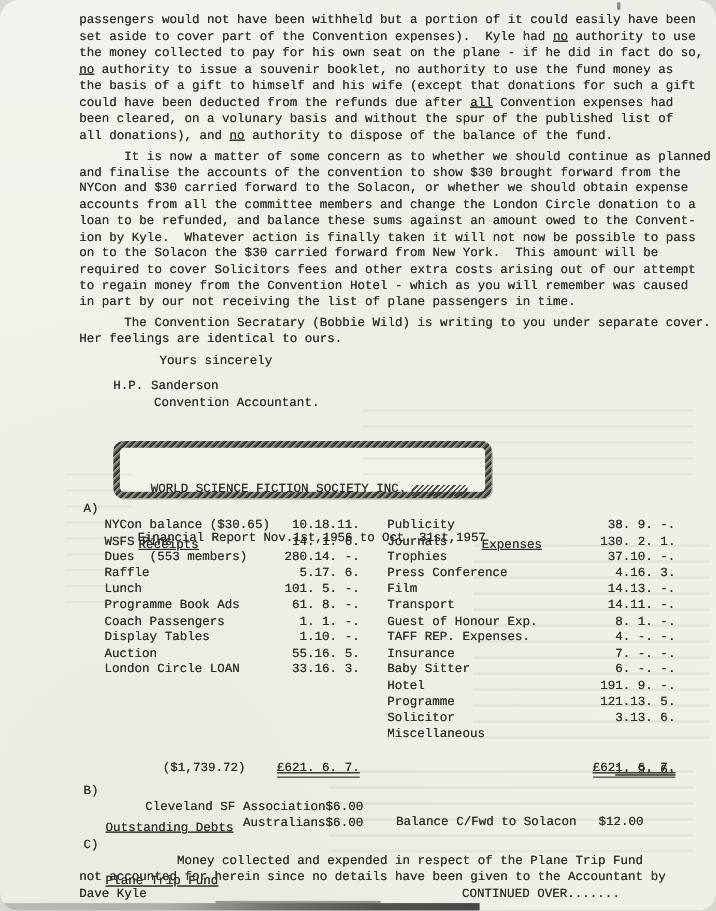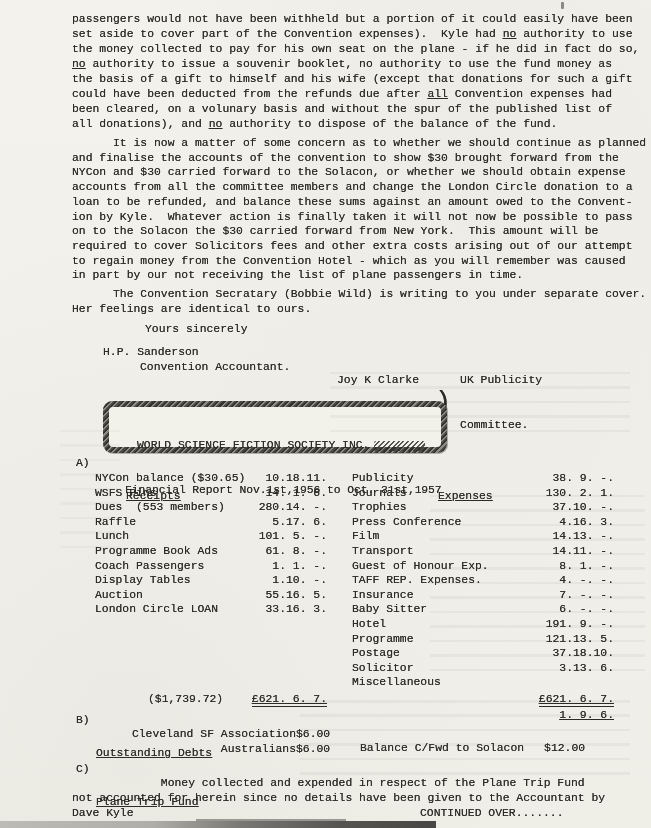--- a/index.html
+++ b/index.html
@@ -5,20 +5,21 @@
   html,body{margin:0;padding:0;background:#d8d6d0;}
   .page{
     position:relative;width:651px;height:828px;overflow:hidden;
     background:
       radial-gradient(ellipse at 75% 15%, rgba(140,138,130,0.06), transparent 55%),
       radial-gradient(ellipse at 20% 90%, rgba(140,138,130,0.05), transparent 50%),
       linear-gradient(#f3f2ec,#efeee7);
     font-family:"Liberation Mono","DejaVu Sans Mono",monospace;
     font-size:11.4px;line-height:15px;color:#2d2b27;
     text-shadow:0 0 0.5px rgba(45,43,39,0.8);
+    border-radius:17px;
   }
   .abs{position:absolute;white-space:pre;margin:0;font:inherit;}
   .u{text-decoration:underline;margin-top:33px;}
   .dd{text-decoration:underline;border-bottom:1.1px solid #2d2b27;padding-bottom:0.5px;}
 
   
   .para1{left:72px;top:12px;}
   .para2{left:72px;top:136px;line-height:14.7px;}
   .para3{left:72px;top:287px;}
   .closing{left:145px;top:322px;}
@@ -105,31 +106,20 @@
 on to the Solacon the $30 carried forward from New York.  This amount will be
 required to cover Solicitors fees and other extra costs arising out of our attempt
 to regain money from the Convention Hotel - which as you will remember was caused
 in part by our not receiving the list of plane passengers in time.</pre>
   <pre class="abs para3">      The Convention Secratary (Bobbie Wild) is writing to you under separate cover.
 Her feelings are identical to ours.</pre>
   <div class="abs closing">Yours sincerely</div>
 
   <div class="abs sig-name">H.P. Sanderson</div>
   <div class="abs sig-title">Convention Accountant.</div>
-  <div class="abs sig-right">
-    <div class="sig-col">
-      <div>Joy K Clarke</div>
-      <div>A Vin¢ Clarke</div>
-    </div>
-    <div class="sig-brace">)</div>
-    <div class="sig-col">
-      <div>UK Publicity</div>
-      <div>Committee.</div>
-    </div>
-  </div>
 
   <div class="abs rbox">
     <div class="rbox-inner">
       <div class="rbox-line1">
         <span>WORLD SCIENCE FICTION SOCIETY INC.</span>
         <span class="hatch"></span>
       </div>
       <div class="rbox-line2">Financial Report Nov.1st,1956 to Oct. 31st,1957</div>
     </div>
   </div>
@@ -156,21 +146,20 @@
       <div class="trow"><span class="tlabel">Trophies</span><span class="tamt">37.10. -.</span></div>
       <div class="trow"><span class="tlabel">Press Conference</span><span class="tamt">4.16. 3.</span></div>
       <div class="trow"><span class="tlabel">Film</span><span class="tamt">14.13. -.</span></div>
       <div class="trow"><span class="tlabel">Transport</span><span class="tamt">14.11. -.</span></div>
       <div class="trow"><span class="tlabel">Guest of Honour Exp.</span><span class="tamt">8. 1. -.</span></div>
       <div class="trow"><span class="tlabel">TAFF REP. Expenses.</span><span class="tamt">4. -. -.</span></div>
       <div class="trow"><span class="tlabel">Insurance</span><span class="tamt">7. -. -.</span></div>
       <div class="trow"><span class="tlabel">Baby Sitter</span><span class="tamt">6. -. -.</span></div>
       <div class="trow"><span class="tlabel">Hotel</span><span class="tamt">191. 9. -.</span></div>
       <div class="trow"><span class="tlabel">Programme</span><span class="tamt">121.13. 5.</span></div>
-      <div class="trow"><span class="tlabel">Postage</span><span class="tamt">37.18.10.</span></div>
       <div class="trow"><span class="tlabel">Solicitor</span><span class="tamt">3.13. 6.</span></div>
       <div class="trow"><span class="tlabel">Miscellaneous</span><span class="tamt u">1. 9. 6.</span></div>
     </div>
 
   <div class="abs tot-dollar">($1,739.72)</div>
   <div class="abs tot-receipts"><span class="dd">£621. 6. 7.</span></div>
   <div class="abs tot-expenses"><span class="dd">£621. 6. 7.</span></div>
 
   <div class="abs sec-b">B)</div>
   <div class="abs sec-b-title u">Outstanding Debts</div>

